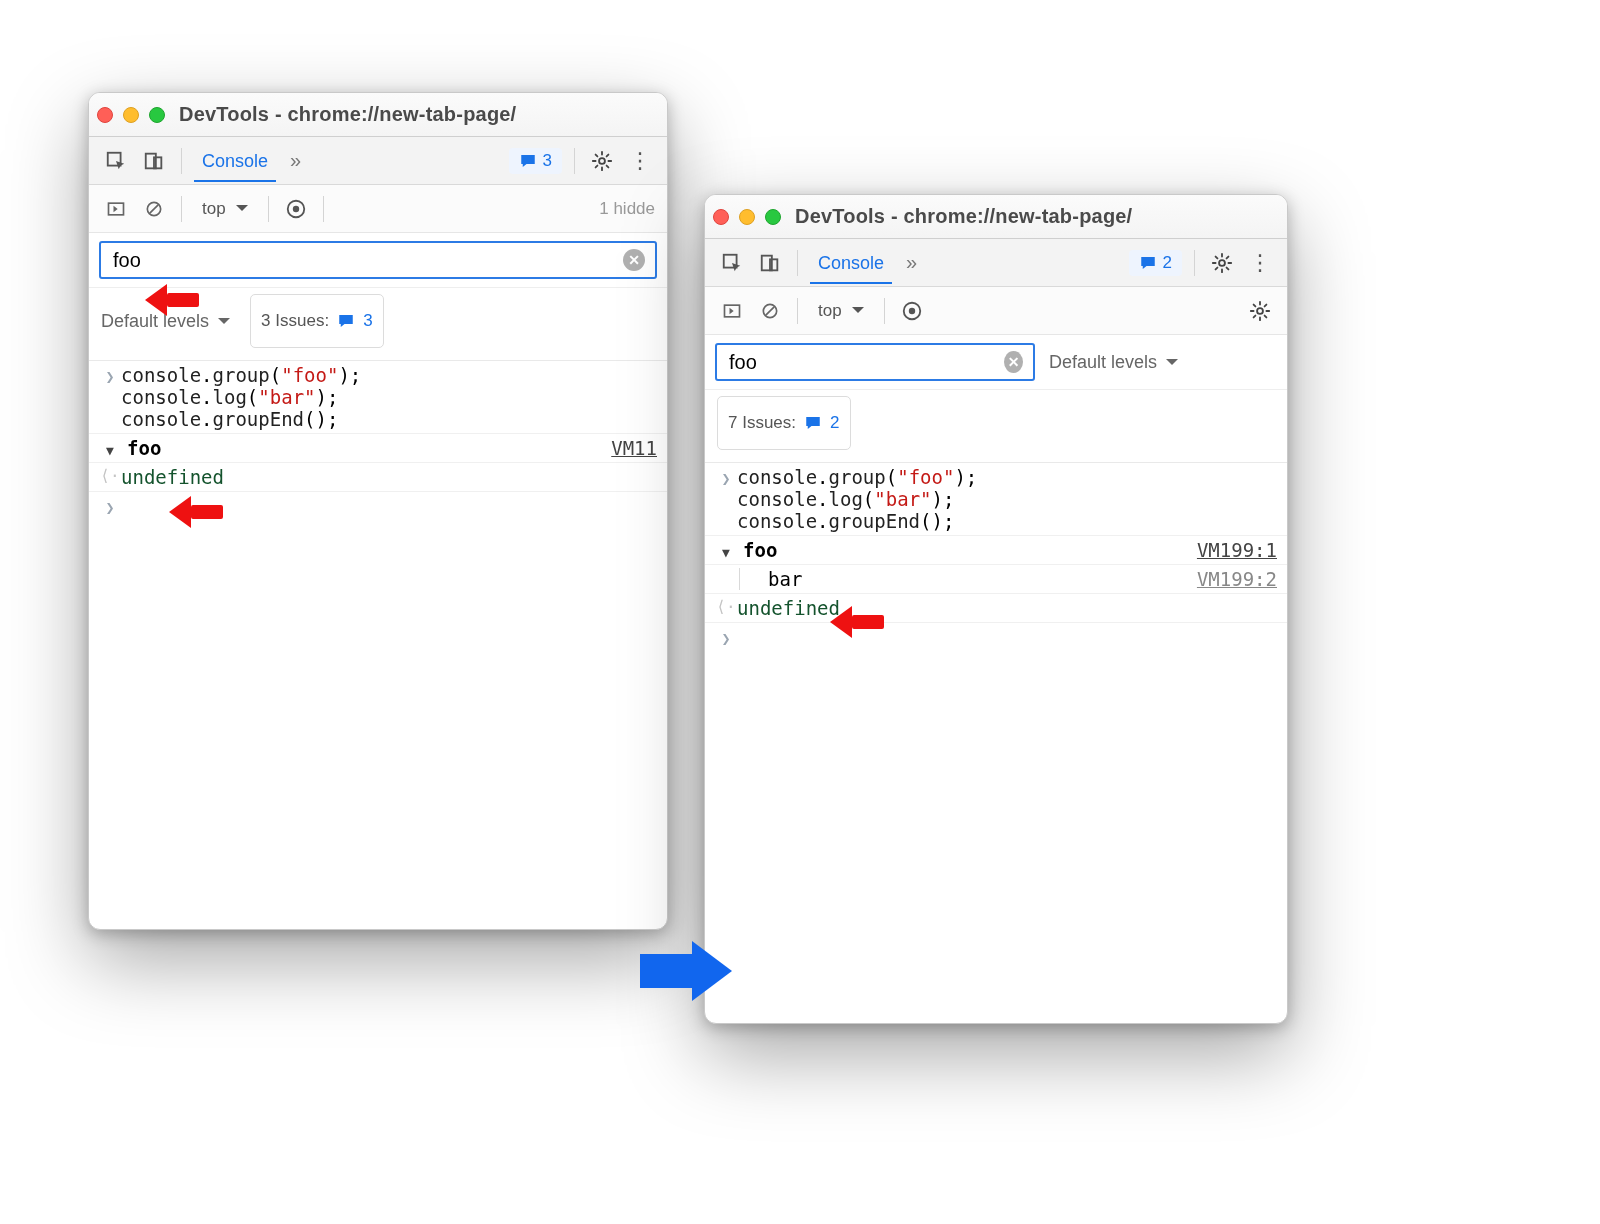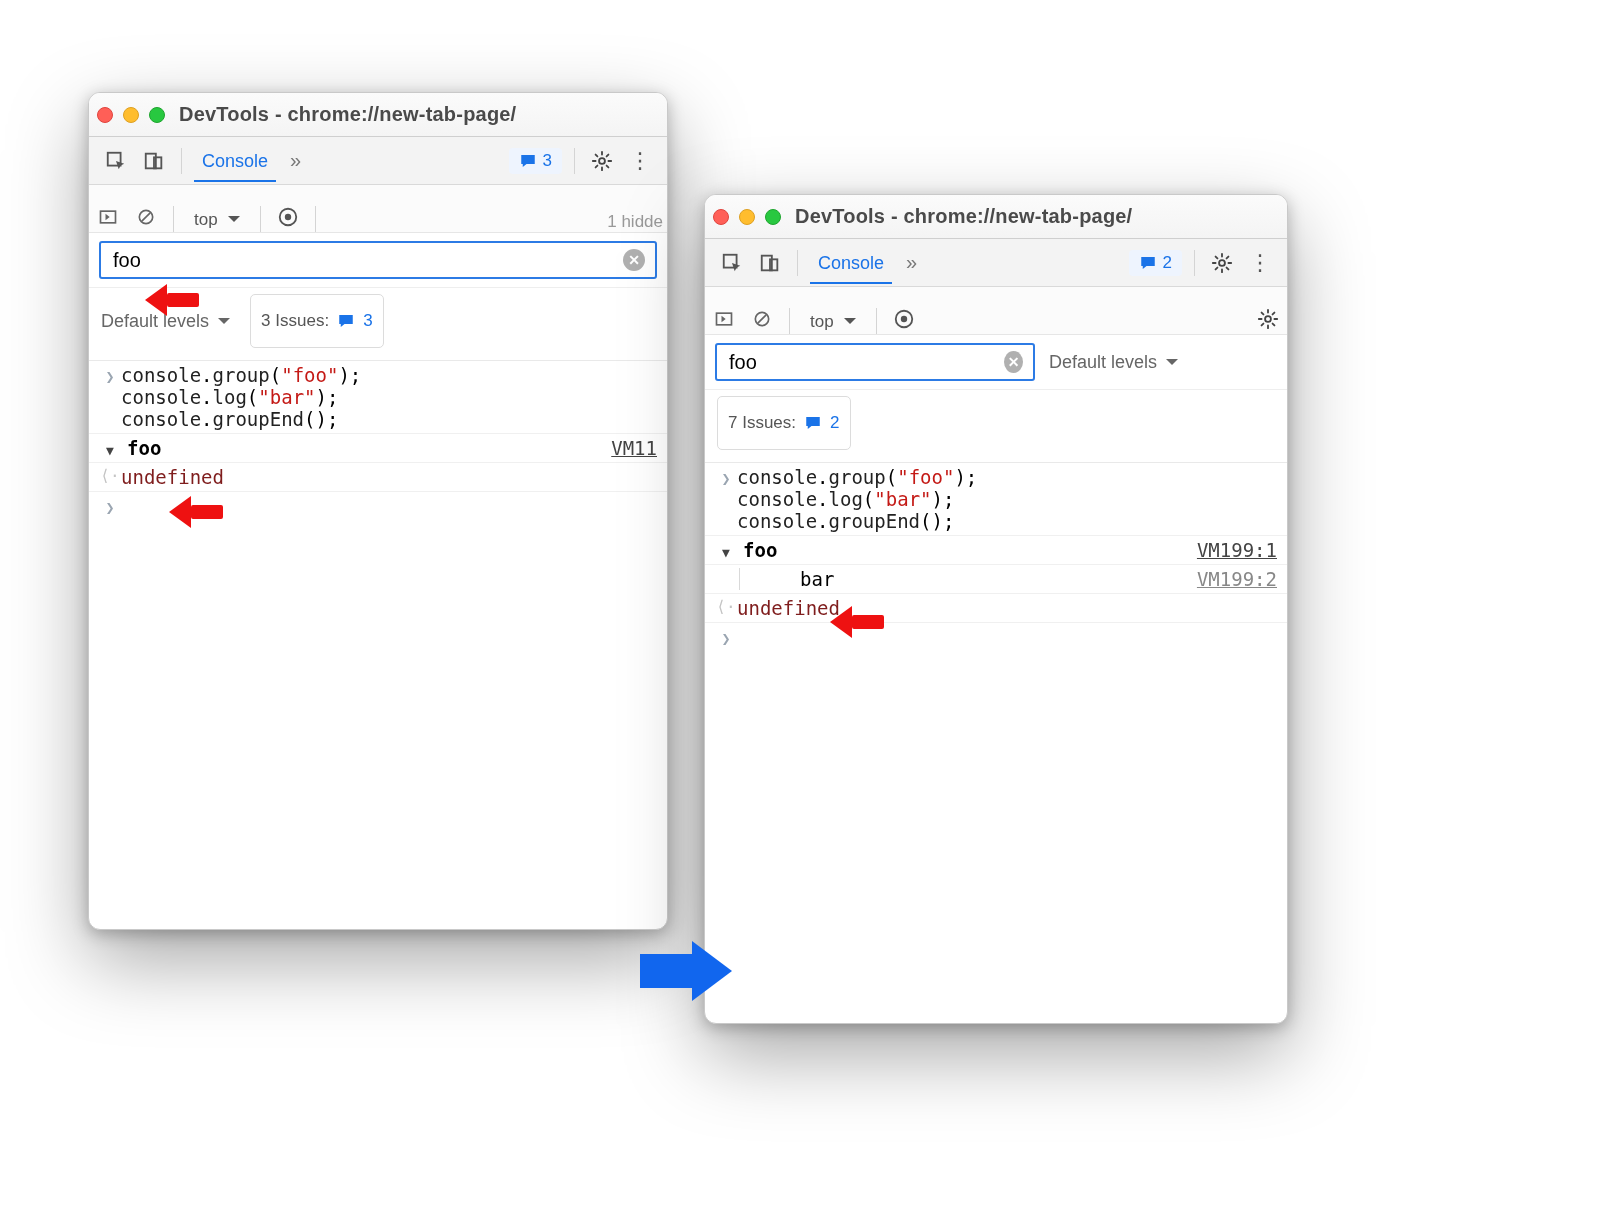--- a/index.html
+++ b/index.html
@@ -56,22 +56,22 @@
   .badge-pill {
     display:inline-flex; align-items:center; gap:6px;
     background:#eef4fe; color:#1a73e8; font-size:17px;
     border-radius:4px; padding:3px 10px;
   }
   .gear, .kebab { color:#555; }
   .kebab { font-size:22px; padding:0 4px; }
 
   
   .subbar {
-    display:flex; align-items:flex-end; gap:8px;
-    height:48px; padding:0 4px;
+    display:flex; align-items:center; gap:8px;
+    height:48px; padding:0 12px;
     border-bottom:1px solid #e6e6e6; background:#fbfbfb;
     font-size:17px; color:#555;
   }
   .pill { display:inline-flex; align-items:center; gap:6px; padding:2px 8px; border-radius:4px; }
   .drop::after { content:""; display:inline-block; margin-left:4px; border:6px solid transparent; border-top-color:#555; transform:translateY(3px); }
   .hidden-txt { color:#999; }
 
   
   .filter-row { display:flex; align-items:center; gap:14px; padding:8px 10px; border-bottom:1px solid #eee; background:#fff; }
   .filter-box {
@@ -107,22 +107,22 @@
   .chev-r::before { content:"❯"; color:#9aa5b1; font-size:15px; }
   .chev-l { color:#c4c4c4; font-size:16px; }
   .code { flex:1; }
   .code .t-str { color:#c41a16; }
   .code .t-fn  { color:#222; }
   .grp-head { display:flex; align-items:center; }
   .tri-down::before { content:"▼"; color:#444; font-size:13px; }
   .grp-name { font-weight:700; margin-left:6px; }
   .src { color:#888; text-decoration:underline; white-space:nowrap; margin-left:auto; padding-left:8px; }
   .src.dark { color:#444; font-weight:400; }
-  .und { color:#7f1d1d; }
-  .bar-indent { padding-left:60px; border-left:1px solid #d9d9d9; margin-left:12px; }
+  .und { color:#14532d; }
+  .bar-indent { padding-left:28px; border-left:1px solid #d9d9d9; margin-left:12px; }
   .prompt-row .gutter { color:#3b82f6; }
 
   
   .red-arrow {
     position:absolute; width:54px; height:30px; z-index:5;
   }
   .red-arrow::before {
     content:""; position:absolute; right:0; top:50%; transform:translateY(-50%);
     width:32px; height:14px; background:#e11; border-radius:2px;
   }

